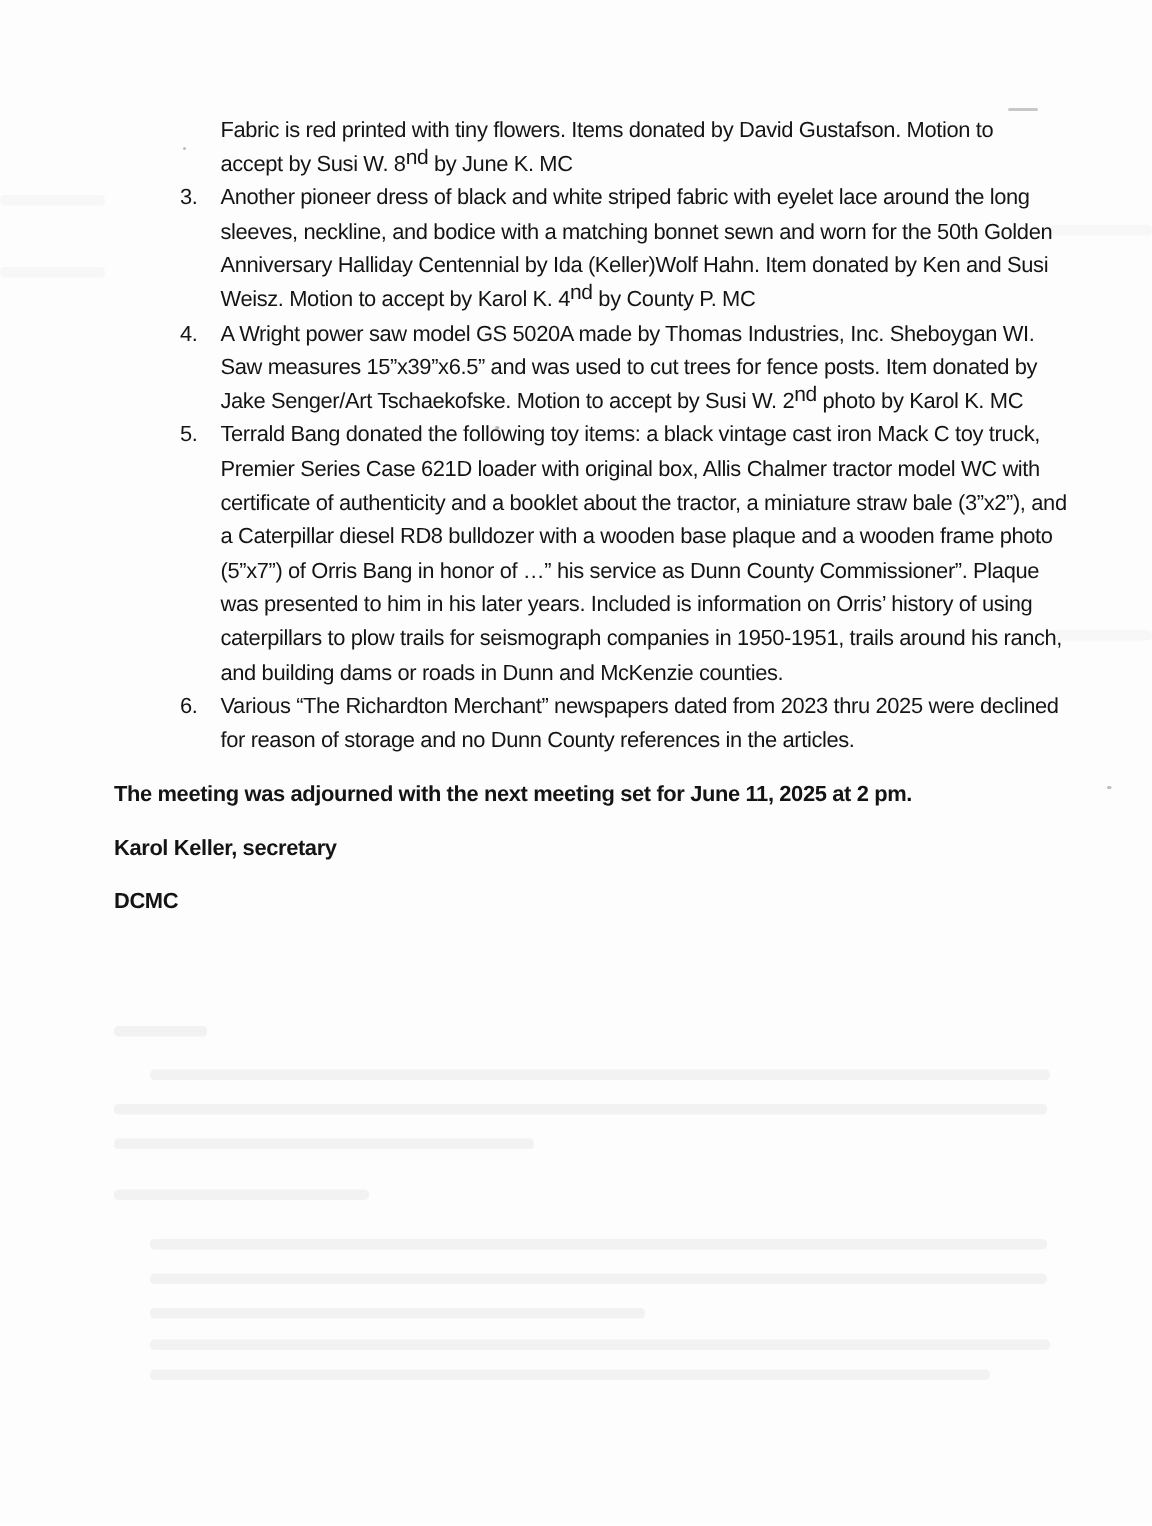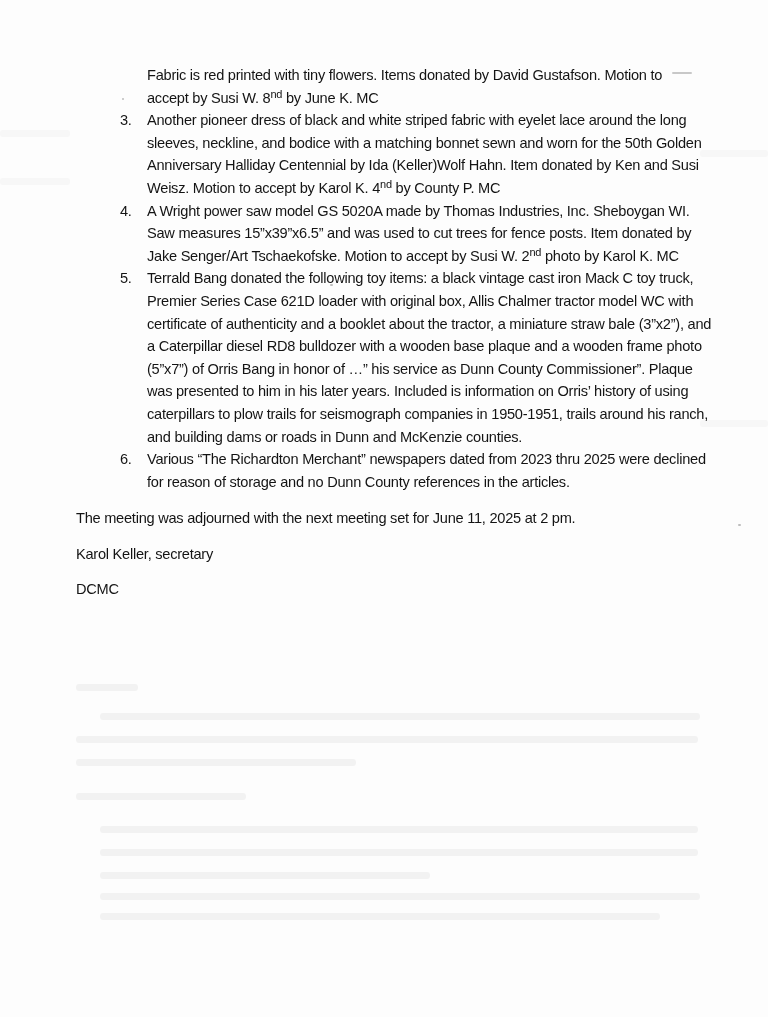--- a/index.html
+++ b/index.html
@@ -3,29 +3,29 @@
   <meta charset="utf-8">
   <style>
     html, body { margin: 0; padding: 0; background: #ffffff; }
     body {
       width: 768px; height: 1017px; overflow: hidden; position: relative;
       font-family: "Liberation Sans", sans-serif;
       color: #141414;
     }
     .page { position: absolute; left: 0; top: 0; width: 768px; height: 1017px; background: #fdfdfd; }
     .text {
-      position: absolute; left: 76px; top: 64px; width: 640px;
+      position: absolute; left: 76px; top: 76px; width: 640px;
       font-size: 14.6px; line-height: 22.6px; letter-spacing: -0.25px;
     }
     .cont { padding-left: 71px; }
     ol.items { list-style: none; margin: 0; padding: 0; }
     ol.items li { position: relative; padding-left: 71px; margin: 0; }
     ol.items li .num { position: absolute; left: 44px; top: 0; }
-    sup { font-size: 11px; line-height: 0; vertical-align: 5px; }
-    .para { margin-top: 13px; }
+    sup { font-size: 14px; line-height: 0; vertical-align: 5px; }
+    .para { margin-top: 13px; font-weight: bold; }
     .para.first { margin-top: 14px; }
     
     .ghost { position: absolute; left: 0; top: 0; width: 768px; height: 1017px; pointer-events: none; }
     .ghost .ln { position: absolute; height: 7px; background: #e9e9e9; border-radius: 3px; opacity: 0.55; }
     .speck { position: absolute; width: 3px; height: 2px; background: #bdbdbd; border-radius: 1px; }
   </style>
 </head>
 <body>
 
 <div class="page">

